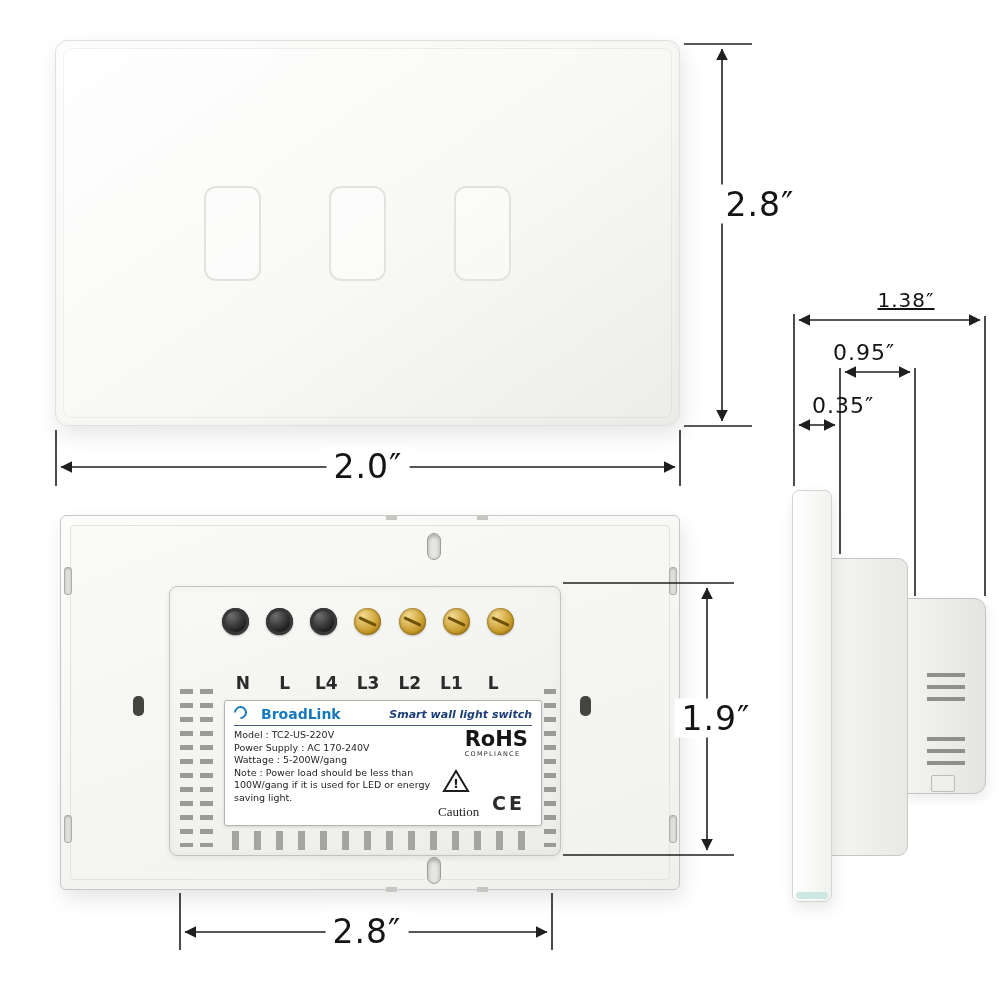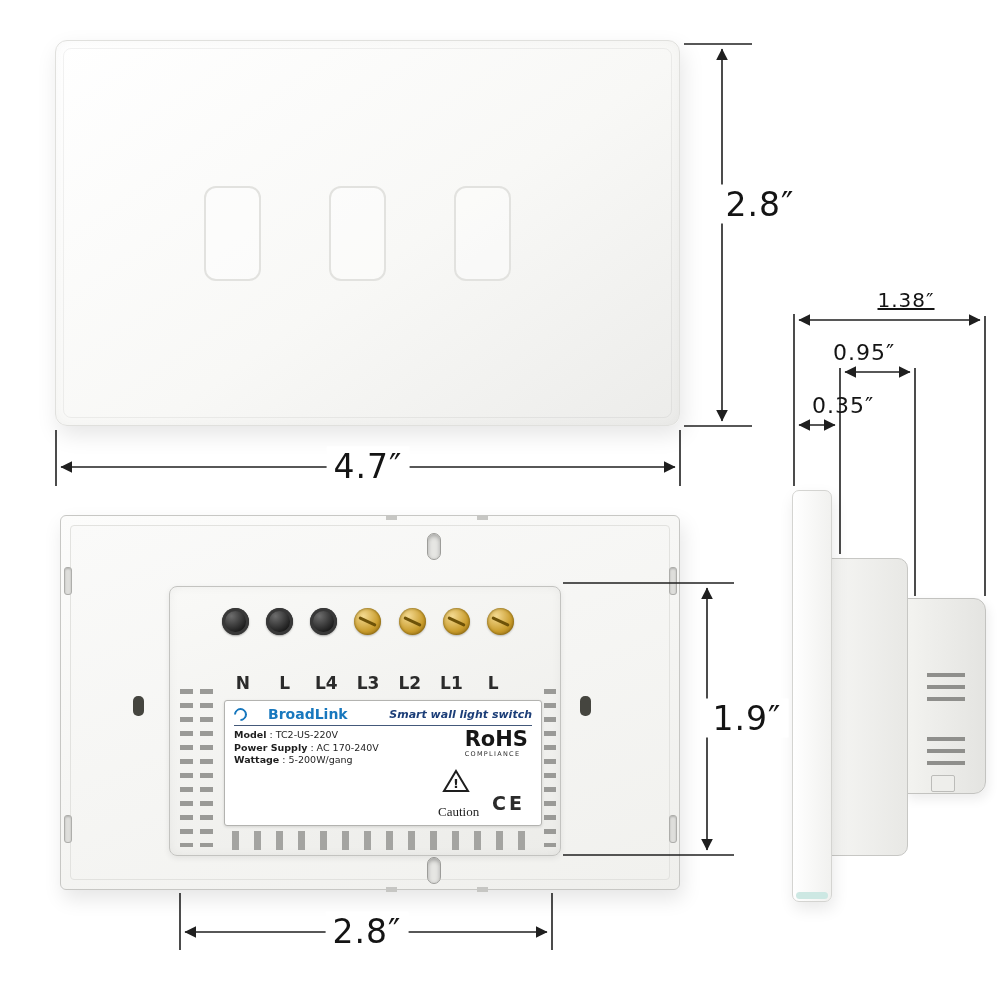--- a/index.html
+++ b/index.html
@@ -65,27 +65,27 @@
   .vent-col.b { left:30px;  top:102px; width:13px; height:158px; }
   .vent-col.c { left:374px; top:102px; width:12px; height:158px; }
   .vent-row { position:absolute; left:62px; top:244px; width:300px; height:19px;
     background:repeating-linear-gradient(90deg,#a4a4a1 0 7px,rgba(0,0,0,0) 7px 22px); }
 
   
   .sticker { position:absolute; left:54px; top:113px; width:318px; height:126px; background:#ffffff;
     border:1px solid #b3b3b0; border-radius:3px; padding:5px 9px 4px; box-shadow:0 1px 3px rgba(0,0,0,0.12); }
   .sticker-header { display:flex; justify-content:space-between; align-items:center;
     border-bottom:1.5px solid #44597a; padding-bottom:3px; }
-  .brand { display:flex; align-items:center; gap:21px; color:#1878be; font-weight:bold; font-size:14px; }
+  .brand { display:flex; gap:14px; color:#1878be; font-weight:bold; font-size:14px; }
   .logo-circle { width:13px; height:13px; border:2.5px solid #1878be; border-left-color:transparent;
     border-radius:50%; transform:rotate(-45deg); display:inline-block; }
   .tagline { color:#1c3e78; font-weight:bold; font-style:italic; font-size:11px; }
   .sticker-body { position:relative; height:96px; padding-top:3px; }
   .specs { width:205px; font-size:9.5px; line-height:1.32; color:#1e1e1e; }
-  .specs b { font-weight:bold; }
+  .specs b { font-weight:normal; }
   .rohs-block { position:absolute; right:4px; top:2px; }
   .rohs { font-size:21px; font-weight:bold; color:#161616; line-height:1.05; }
   .rohs-sub { font-size:6.5px; letter-spacing:1.3px; color:#2c2c2c; }
   .ce { position:absolute; right:7px; bottom:8px; font-size:19px; font-weight:bold;
     color:#2b2b2b; letter-spacing:3px; }
   .caution { position:absolute; right:58px; bottom:2px; width:36px; text-align:center; }
   .caution-text { font-size:13px; color:#1e1e1e; margin-top:7px;font-family:Liberation Serif, serif; }
 
   
   .side-glass { position:absolute; left:792px; top:490px; width:40px; height:412px;
@@ -161,20 +161,21 @@
             <span class="logo-circle"></span>
             <span>BroadLink</span>
           </div>
           <div class="tagline">Smart wall light switch</div>
         </div>
         <div class="sticker-body">
           <div class="specs">
             <div><b>Model</b><span> : TC2-US-220V</span></div>
             <div><b>Power Supply</b><span> : AC 170-240V</span></div>
             <div><b>Wattage</b><span> : 5-200W/gang</span></div>
+            <div><b>Note</b><span> : Power load should be less than 100W/gang if it is used for LED or energy saving light.</span></div>
           </div>
           <div class="rohs-block">
             <div class="rohs">RoHS</div>
             <div class="rohs-sub">COMPLIANCE</div>
           </div>
           <div class="caution">
             <svg width="28" height="24" viewBox="0 0 28 24">
               <polygon points="14,2 26,22 2,22" fill="none" stroke="#1e1e1e" stroke-width="2"></polygon>
               <text x="14" y="19" text-anchor="middle" font-size="13" font-weight="bold" fill="#1e1e1e">!</text>
             </svg>
@@ -220,20 +221,20 @@
     <line x1="794" y1="314" x2="794" y2="486"></line>
     <line x1="985" y1="316" x2="985" y2="596"></line>
     <line x1="799" y1="320" x2="980" y2="320" marker-start="url(#arr)" marker-end="url(#arr)"></line>
     <line x1="915" y1="368" x2="915" y2="596"></line>
     <line x1="840" y1="368" x2="840" y2="554"></line>
     <line x1="845" y1="372" x2="910" y2="372" marker-start="url(#arr)" marker-end="url(#arr)"></line>
     <line x1="799" y1="425" x2="835" y2="425" marker-start="url(#arr)" marker-end="url(#arr)"></line>
   </svg>
 
   <div class="dim-label" style="left:760px; top:204px;">2.8″</div>
-  <div class="dim-label" style="left:368px; top:466px;">4.7″</div>
-  <div class="dim-label" style="left:747px; top:718px;">1.9″</div>
+  <div class="dim-label" style="left:368px; top:466px;">2.0″</div>
+  <div class="dim-label" style="left:716px; top:718px;">1.9″</div>
   <div class="dim-label" style="left:367px; top:931px;">2.8″</div>
   <div class="dim-label small" style="left:906px; top:300px; font-size:20px;text-decoration:underline;">1.38″</div>
   <div class="dim-label small" style="left:864px; top:352px;">0.95″</div>
   <div class="dim-label small" style="left:824px; top:405px;padding-left:40px;">0.35″</div>
 
 </div>
 
 </body></html>

